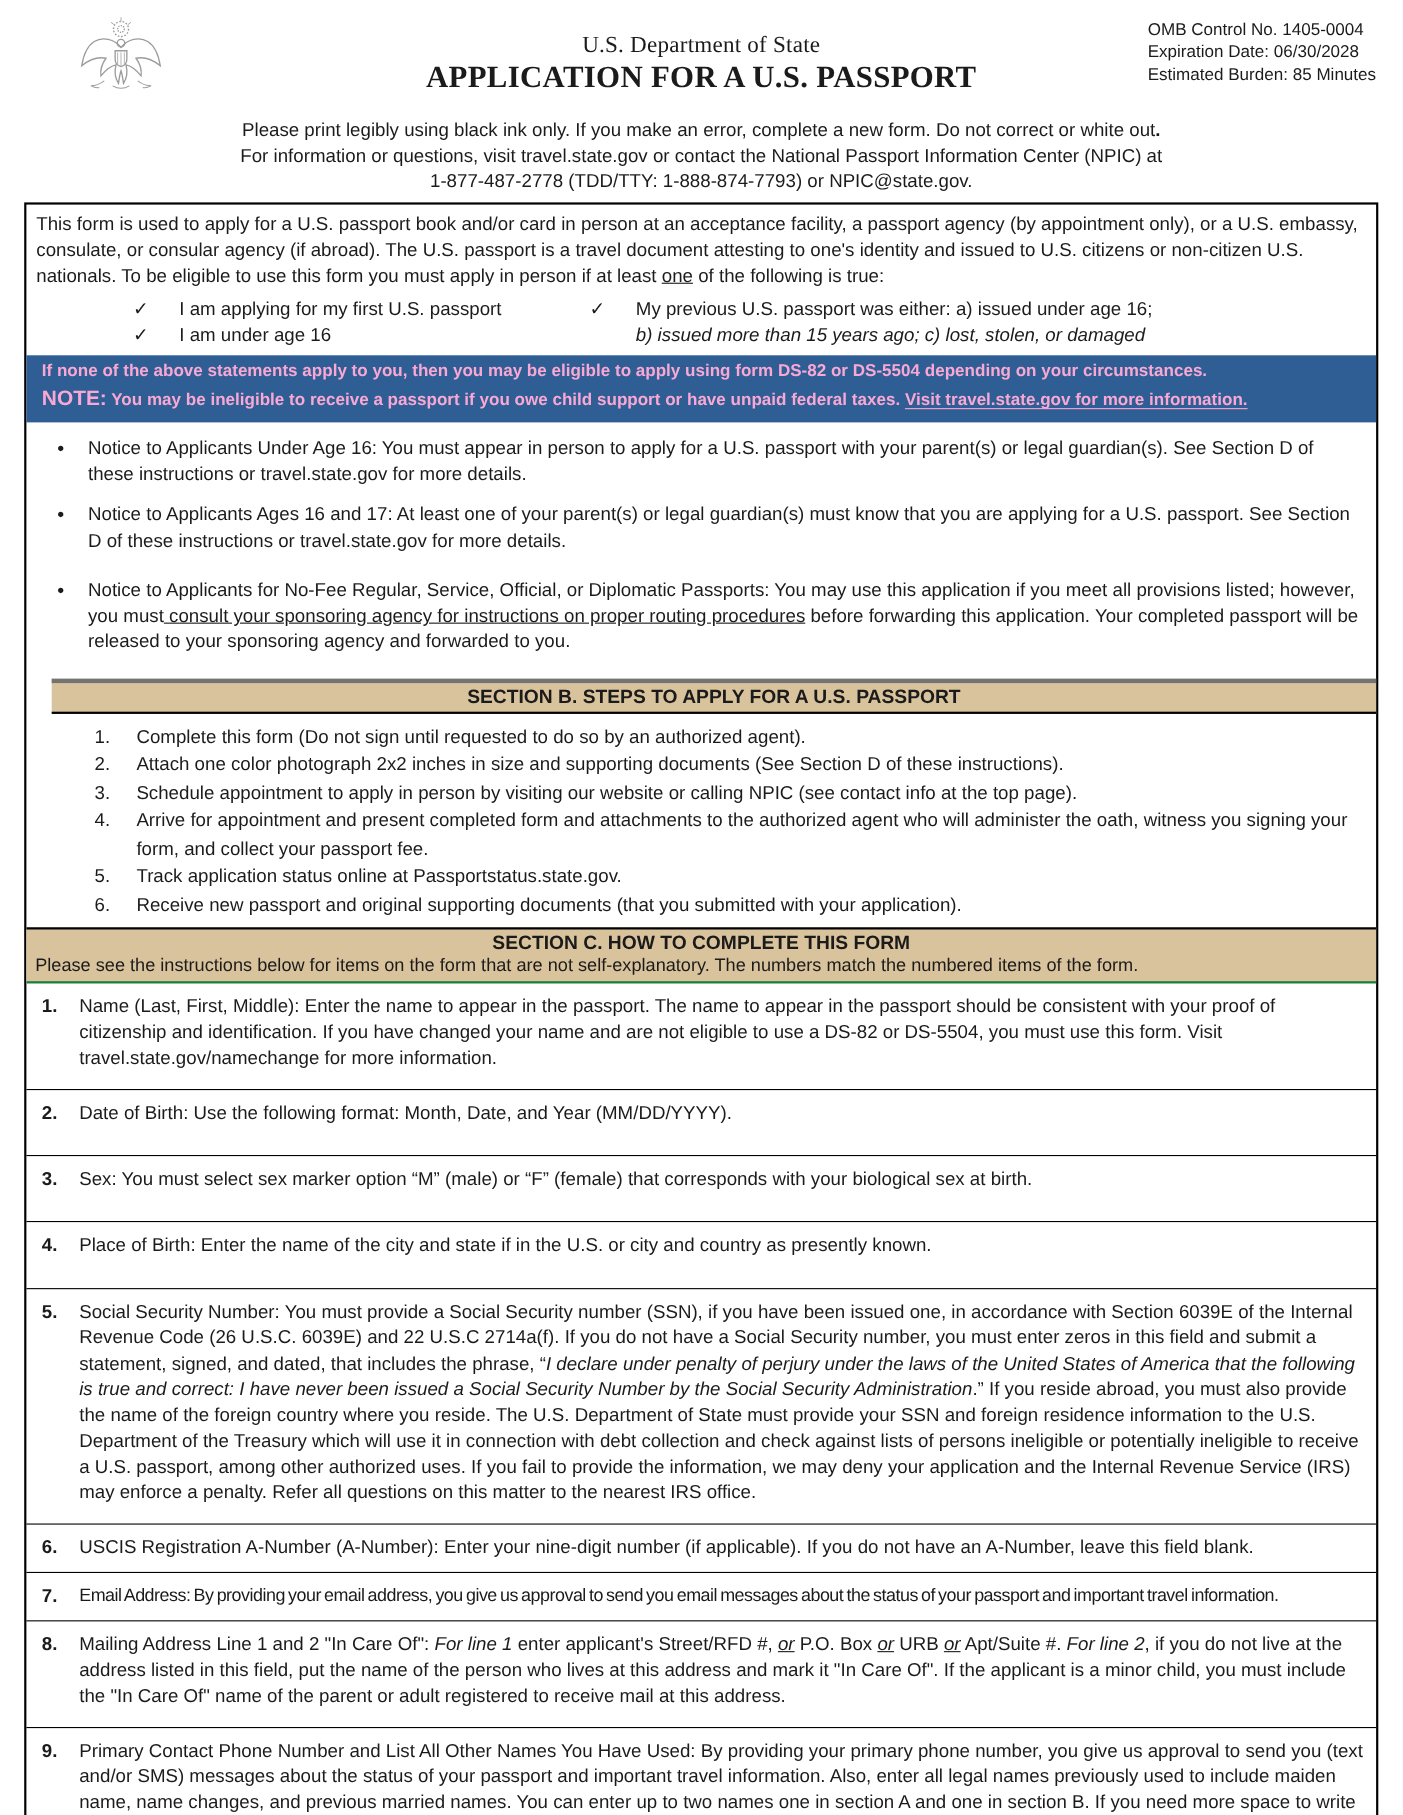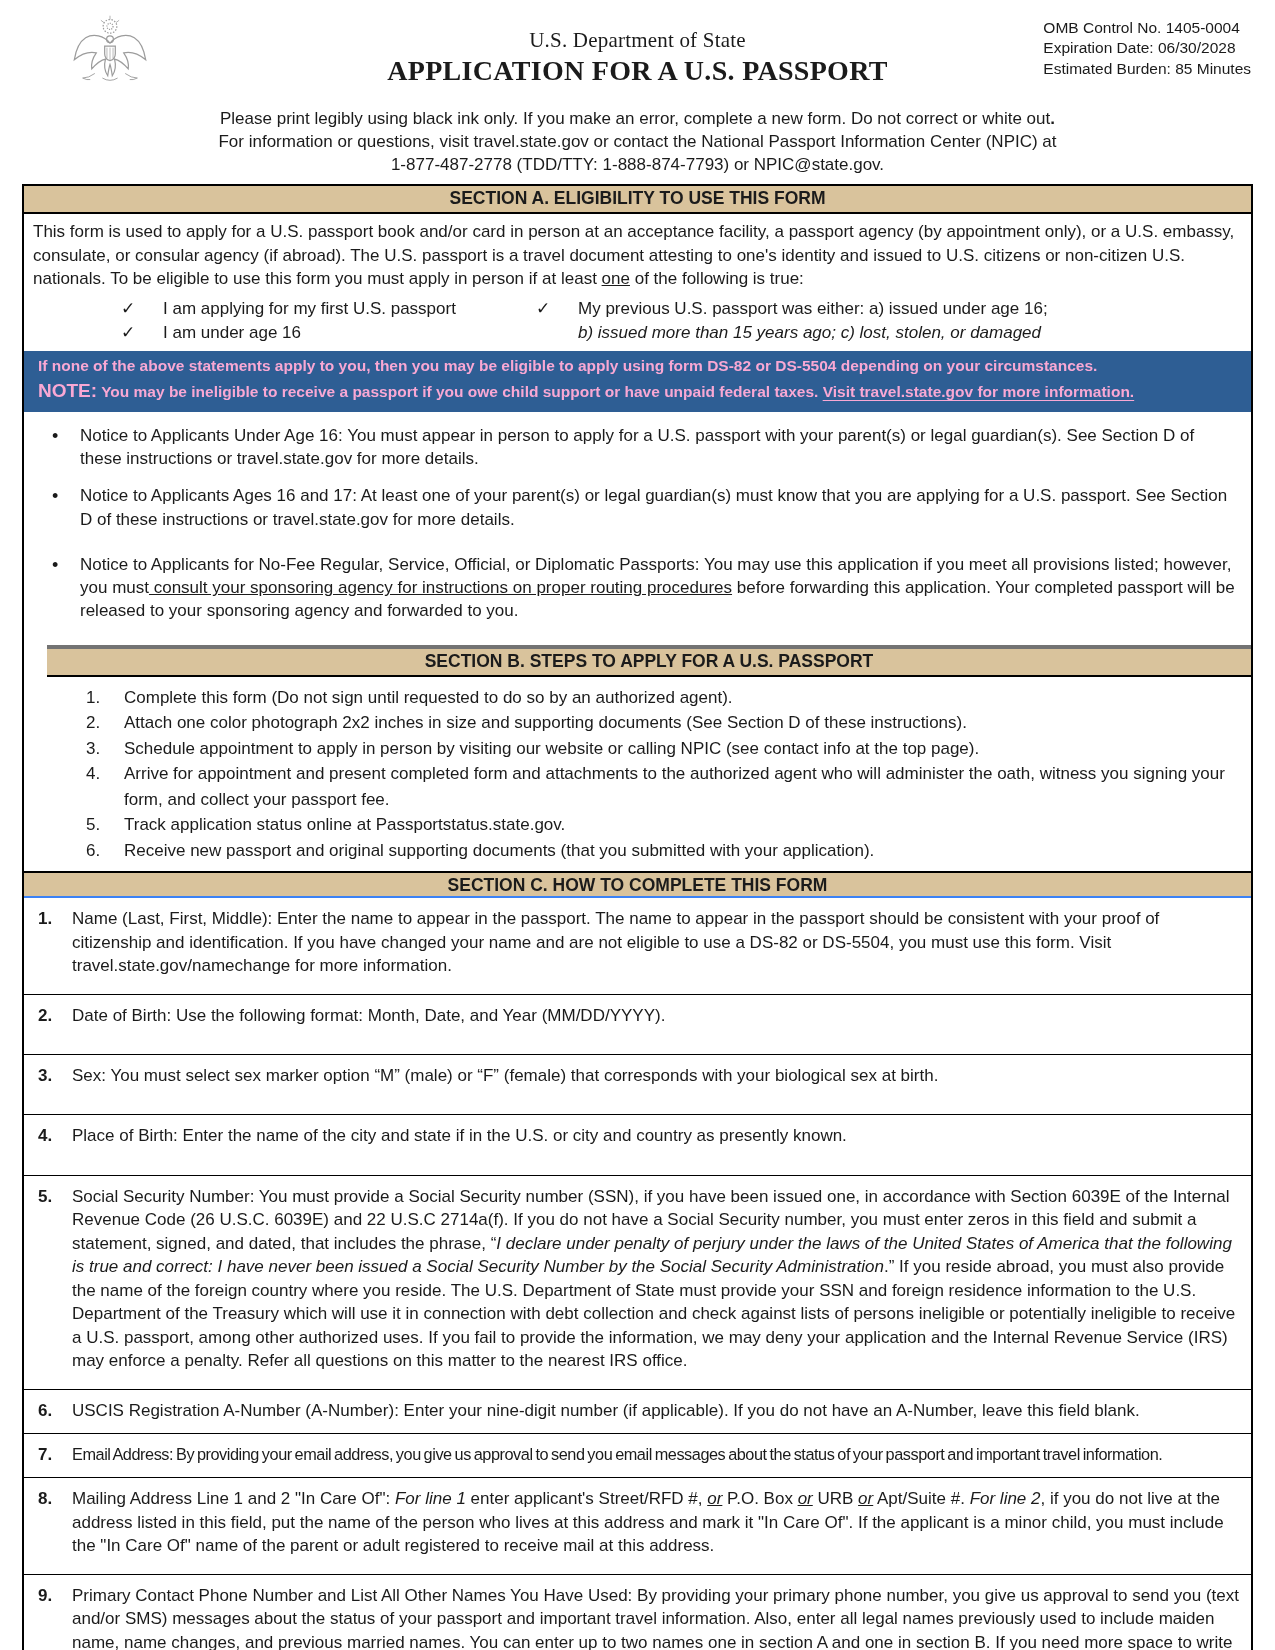--- a/index.html
+++ b/index.html
@@ -50,21 +50,21 @@
   .bullet { display: flex; margin-bottom: 14px; }
   .bullet .dot { width: 40px; flex: none; padding-left: 12px; font-size: 18px; }
   .bullet.sp { margin-top: 22px; }
 
   
   .steps { padding: 8px 10px 8px 62px; font-size: 17px; line-height: 1.5; }
   .step { display: flex; }
   .snum { width: 38px; flex: none; text-align: left; }
 
   
-  .sec-c-head { background: #d9c39c; border-top: 2px solid #000; border-bottom: 2px solid #3b82f6; }
+  .sec-c-head { background: #d9c39c; border-top: 2px solid #000; border-bottom: 2px solid #15803d; }
   .sec-c-head .sec-title { text-align: center; font-weight: bold; font-size: 17.5px; padding: 2px 0 0 0; }
   .sec-c-head .sub { font-size: 16.5px; padding: 1px 8px 4px 8px; }
 
   .c-item { display: flex; border-bottom: 1.5px solid #000; padding: 9px 8px 16px 8px; font-size: 17px; line-height: 1.38; }
   .c-num { width: 40px; flex: none; font-weight: bold; padding-left: 6px; }
   .c-body { flex: 1; padding-right: 2px; }
   .c-item.roomy { padding-bottom: 27px; }
   .c-item.tight { padding-bottom: 11px; }
   .c-item.cond .c-body { font-size: 16.3px; letter-spacing: -0.45px; word-spacing: -1.2px; }
   .c-item.tail { padding-bottom: 30px; }
@@ -111,21 +111,20 @@
   </div>
 
   <div class="intro">
     <div class="l1"><span class="b">Please print legibly using black ink only. If you make an error, complete a new form. Do not correct or white out</span><span>.</span></div>
     <div>For information or questions, visit travel.state.gov or contact the National Passport Information Center (NPIC) at</div>
     <div><span>1-877-487-2778  (TDD/TTY: 1-888-874-7793) or NPIC@state.gov</span><span class="b">.</span></div>
   </div>
 
   <div class="frame">
 
-    <div class="sec-head">SECTION A. ELIGIBILITY TO USE THIS FORM</div>
     <div class="secA-body">
       <p><span>This form is used to apply for a U.S. passport book and/or card </span><span class="b">in person</span><span> at an acceptance facility, a passport agency (by appointment only), or a U.S. embassy, consulate, or consular agency (if abroad). The U.S. passport is a travel document attesting to one's identity and issued to U.S. citizens or non-citizen U.S. nationals. To be eligible to use this form you must </span><span class="b">apply in person</span><span> if at least </span><span class="u">one</span><span> of the following is true:</span></p>
       <div class="checklist">
         <div class="col">
           <div class="chk">
             <span class="mark">✓</span>
             <span>I am applying for my first U.S. passport</span>
           </div>
           <div class="chk">
             <span class="mark">✓</span>
@@ -187,20 +186,21 @@
         <div>Track application status online at Passportstatus.state.gov.</div>
       </div>
       <div class="step">
         <span class="snum">6.</span>
         <div>Receive new passport and original supporting documents (that you submitted with your application).</div>
       </div>
     </div>
 
     <div class="sec-c-head">
       <div class="sec-title">SECTION C. HOW TO COMPLETE THIS FORM</div>
+      <div class="sub">Please see the instructions below for items on the form that are not self-explanatory. The numbers match the numbered items of the form.</div>
     </div>
 
     <div class="c-item">
       <span class="c-num">1.</span>
       <div class="c-body"><span class="b">Name (Last, First, Middle)</span><span>: Enter the name to appear in the passport. The name to appear in the passport should be consistent with your proof of citizenship and identification. If you have changed your name and are not eligible to use a DS-82 or DS-5504, you must use this form. Visit travel.state.gov/namechange for more information.</span></div>
     </div>
     <div class="c-item roomy">
       <span class="c-num">2.</span>
       <div class="c-body"><span class="b">Date of Birth</span><span>: Use the following format: Month, Date, and Year (MM/DD/YYYY).</span></div>
     </div>

